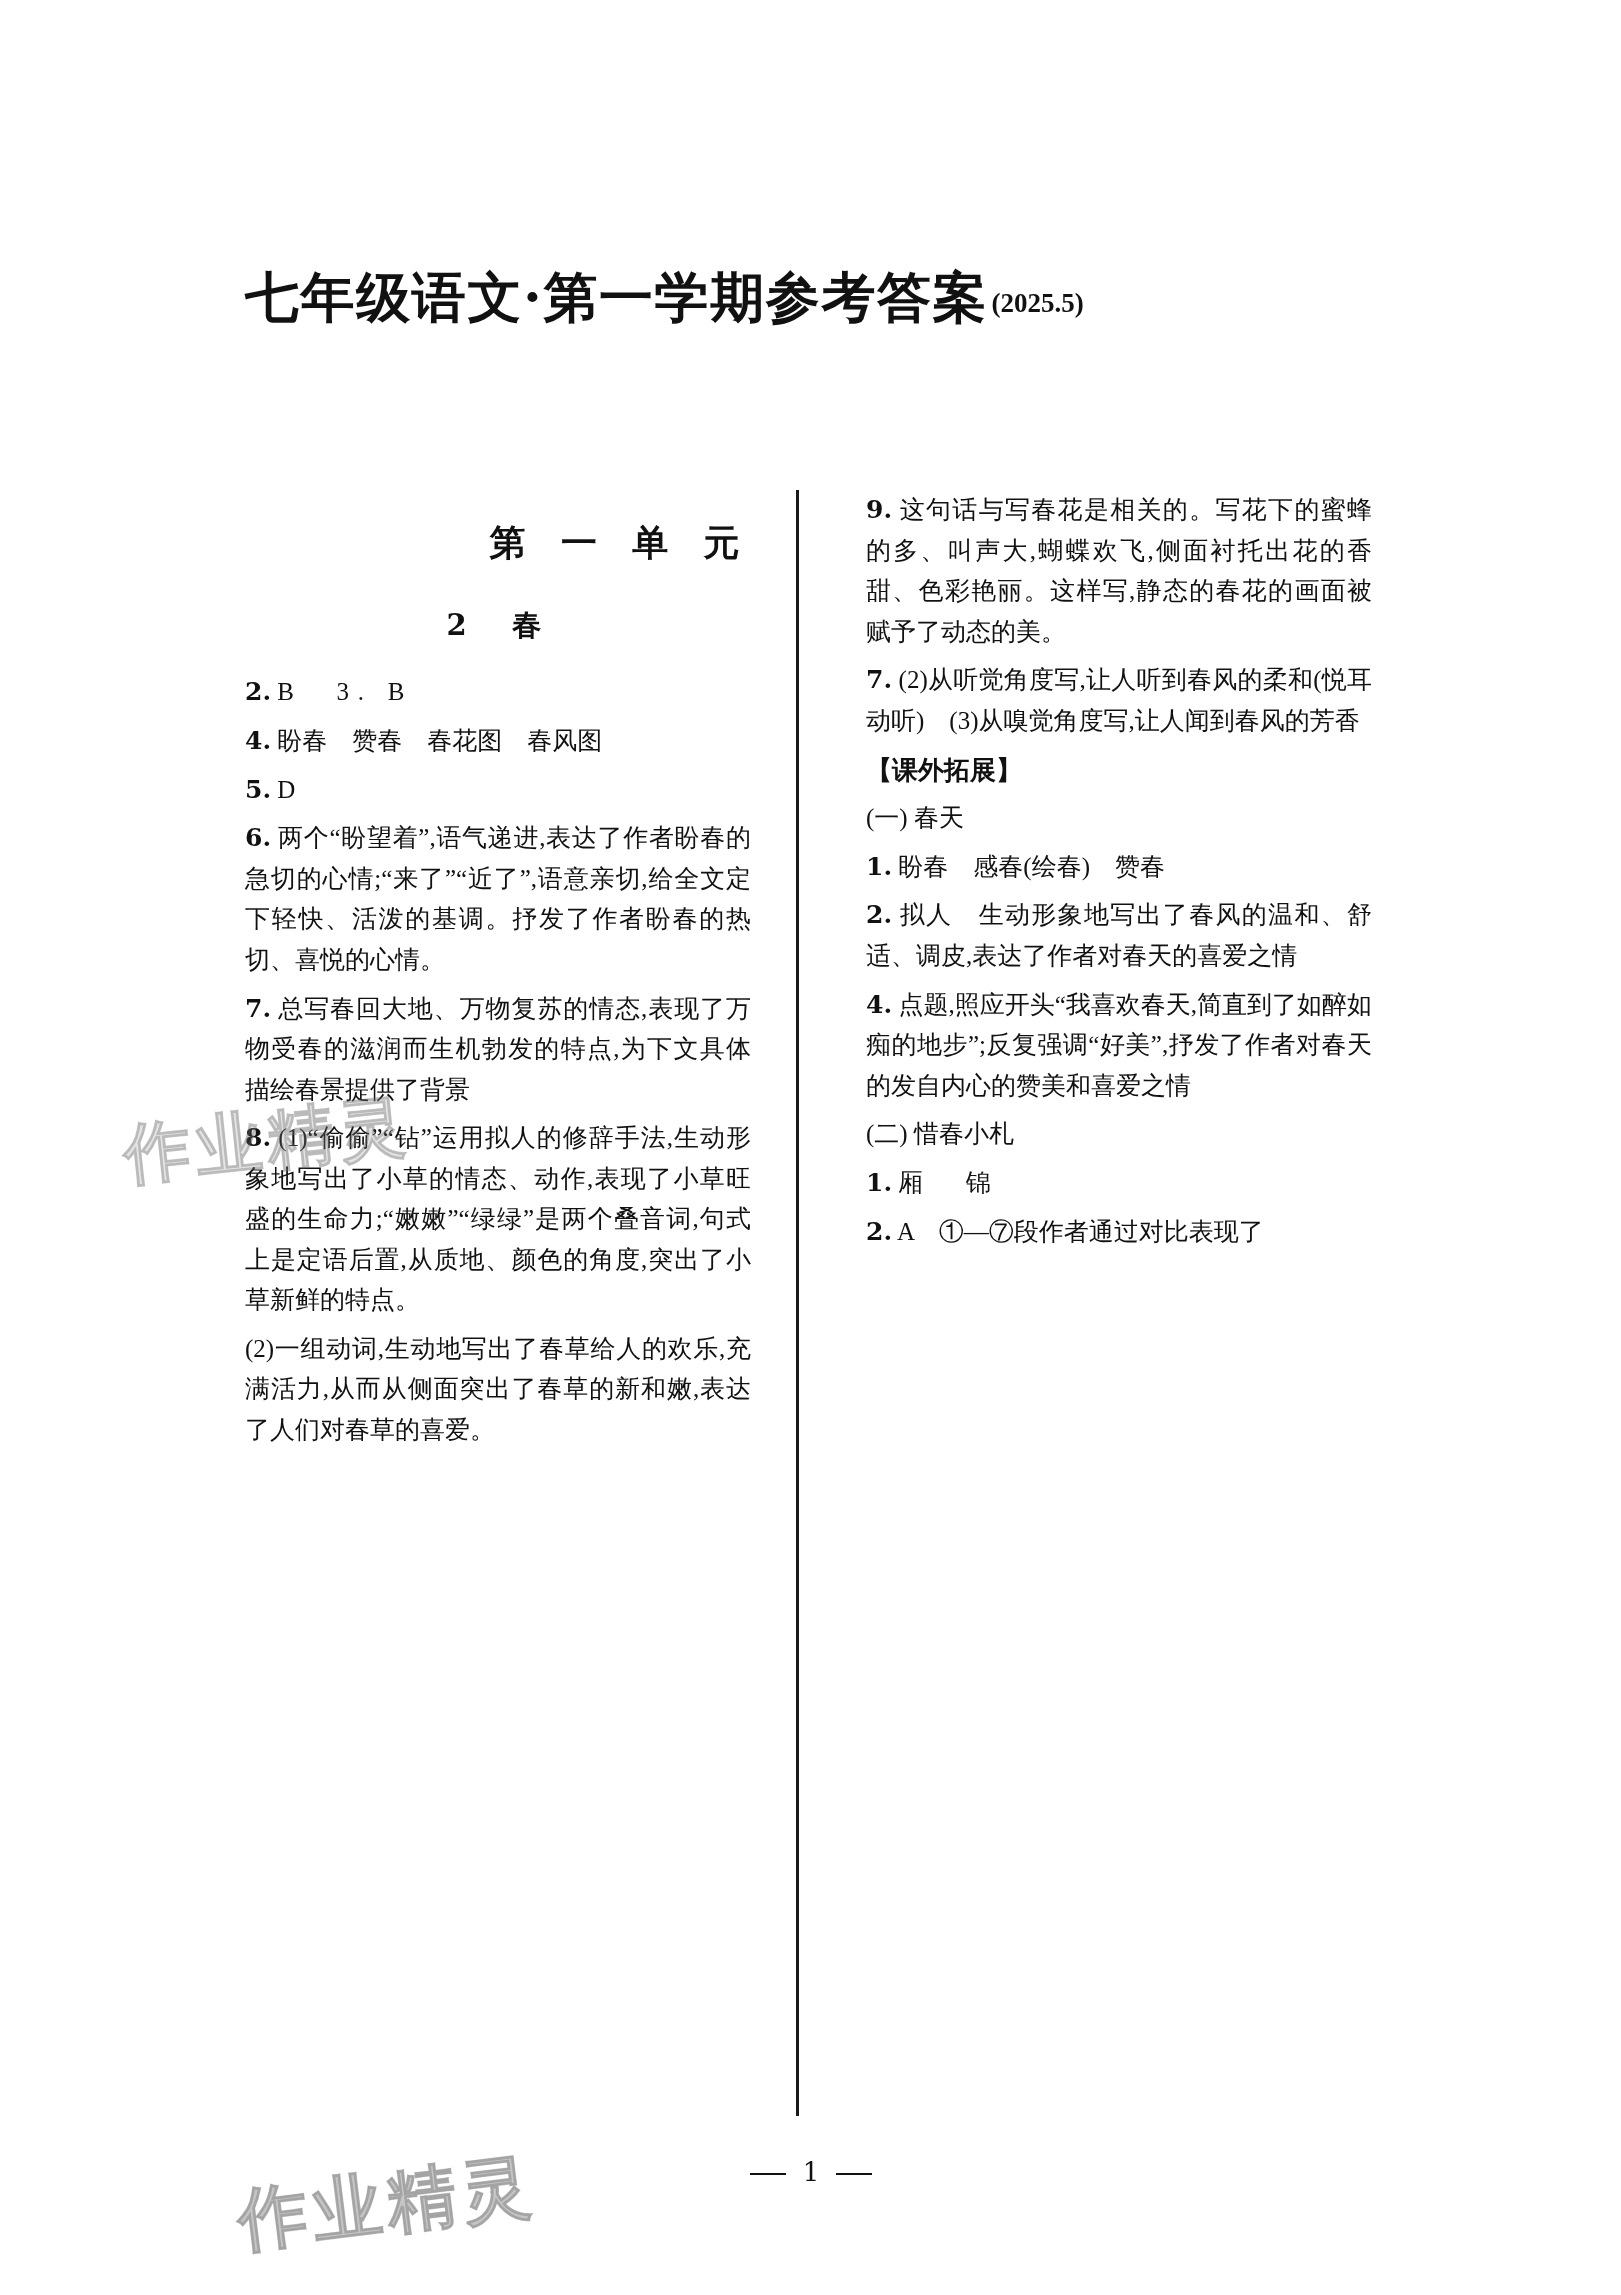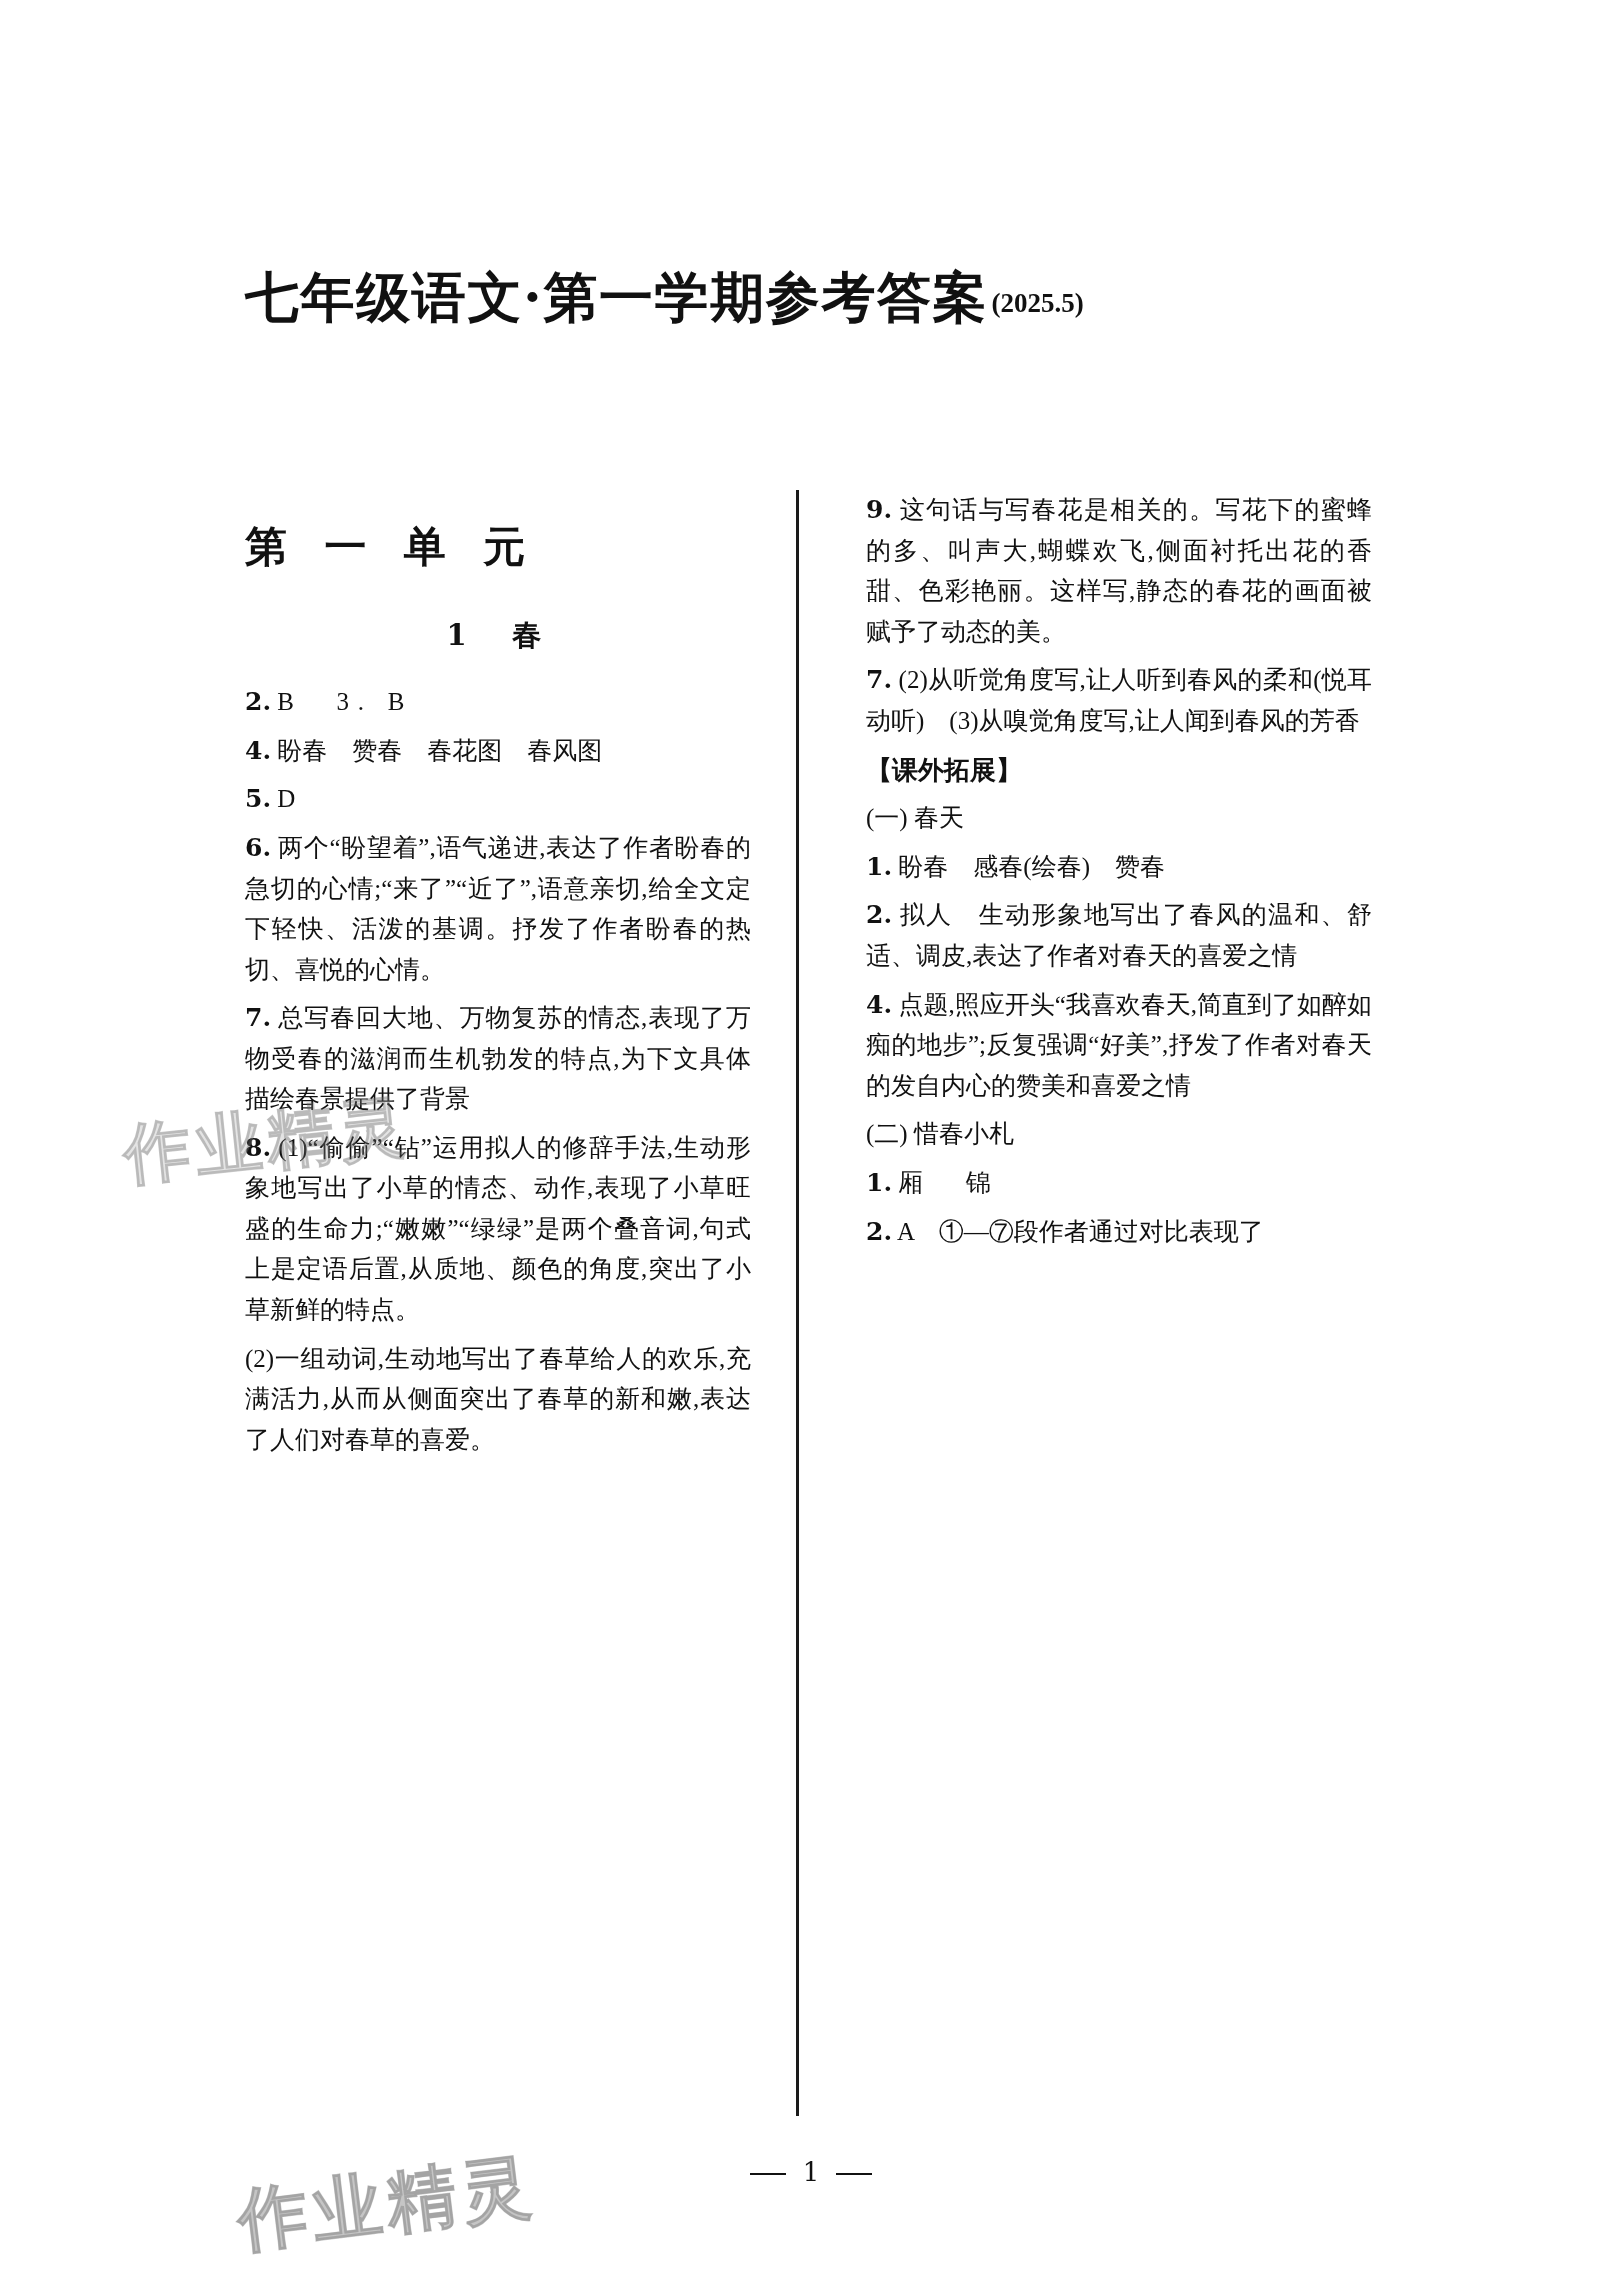--- a/index.html
+++ b/index.html
@@ -63,22 +63,22 @@
     position: absolute;
     left: 796px;
     top: 490px;
     width: 2.5px;
     height: 1626px;
     background: #1a1a1a;
   }
 
   
   .unit-heading {
-    text-align: left;
-    font-size: 42px;
+    text-align: right;
+    font-size: 36px;
     font-weight: 700;
     letter-spacing: 11.4px;
     margin: 23px 0 31px 0;
     font-family: "DejaVu Serif", "Liberation Serif", serif;
   }
   .lesson-heading {
     text-align: center;
     font-size: 29px;
     font-weight: 700;
     letter-spacing: 8.2px;
@@ -161,21 +161,21 @@
 
   <div class="title-row">
     <span class="title-main">七年级语文·第一学期参考答案</span>
     <span class="title-sub">(2025.5)</span>
   </div>
 
   <div class="divider"></div>
 
   <div class="col col-left">
     <div class="unit-heading">第 一 单 元</div>
-    <div class="lesson-heading">1　春</div>
+    <div class="lesson-heading">2　春</div>
 
     <p class="item"><span class="num">2.</span> <span class="spaced">B　3. B</span></p>
     <p class="item"><span class="num">4.</span> <span>盼春　赞春　春花图　春风图</span></p>
     <p class="item"><span class="num">5.</span> <span>D</span></p>
     <p class="item"><span class="num">6.</span> <span>两个“盼望着”,语气递进,表达了作者盼春的急切的心情;“来了”“近了”,语意亲切,给全文定下轻快、活泼的基调。抒发了作者盼春的热切、喜悦的心情。</span></p>
     <p class="item"><span class="num">7.</span> <span>总写春回大地、万物复苏的情态,表现了万物受春的滋润而生机勃发的特点,为下文具体描绘春景提供了背景</span></p>
     <p class="item"><span class="num">8.</span> <span>(1)“偷偷”“钻”运用拟人的修辞手法,生动形象地写出了小草的情态、动作,表现了小草旺盛的生命力;“嫩嫩”“绿绿”是两个叠音词,句式上是定语后置,从质地、颜色的角度,突出了小草新鲜的特点。</span></p>
     <p class="item"><span class="num"></span> <span>(2)一组动词,生动地写出了春草给人的欢乐,充满活力,从而从侧面突出了春草的新和嫩,表达了人们对春草的喜爱。</span></p>
     <p class="item"><span></span></p>
   </div>

